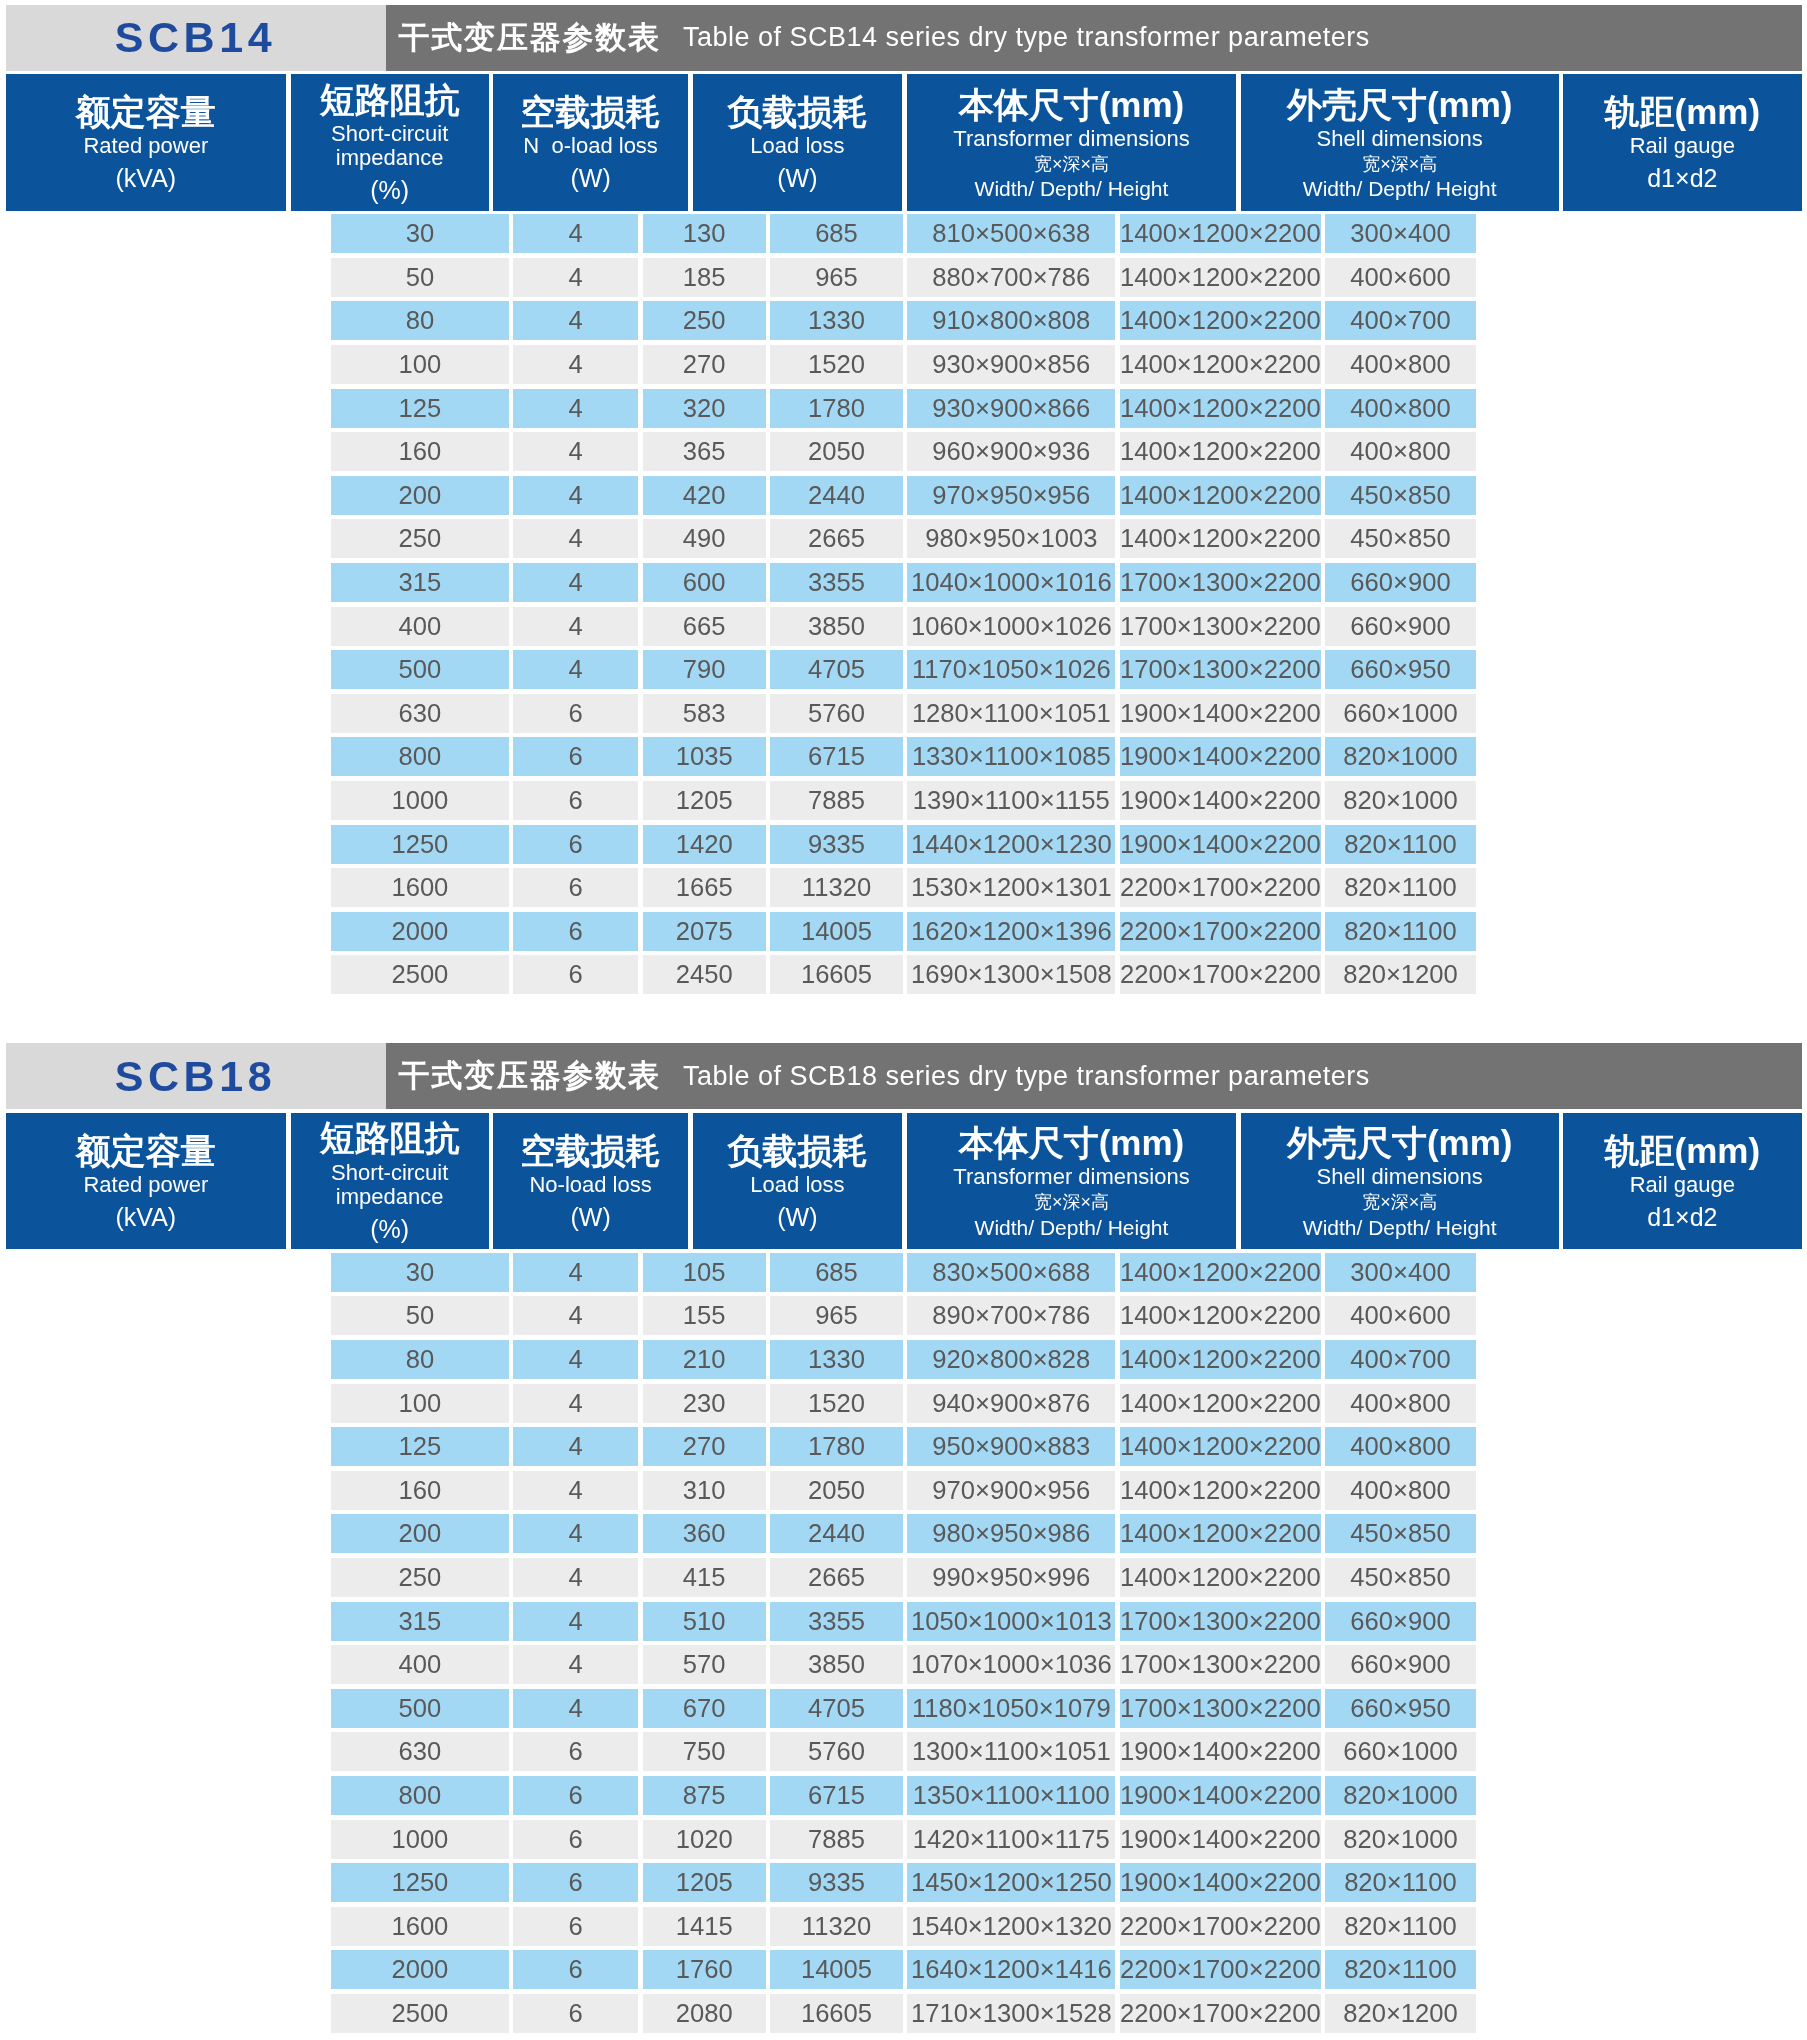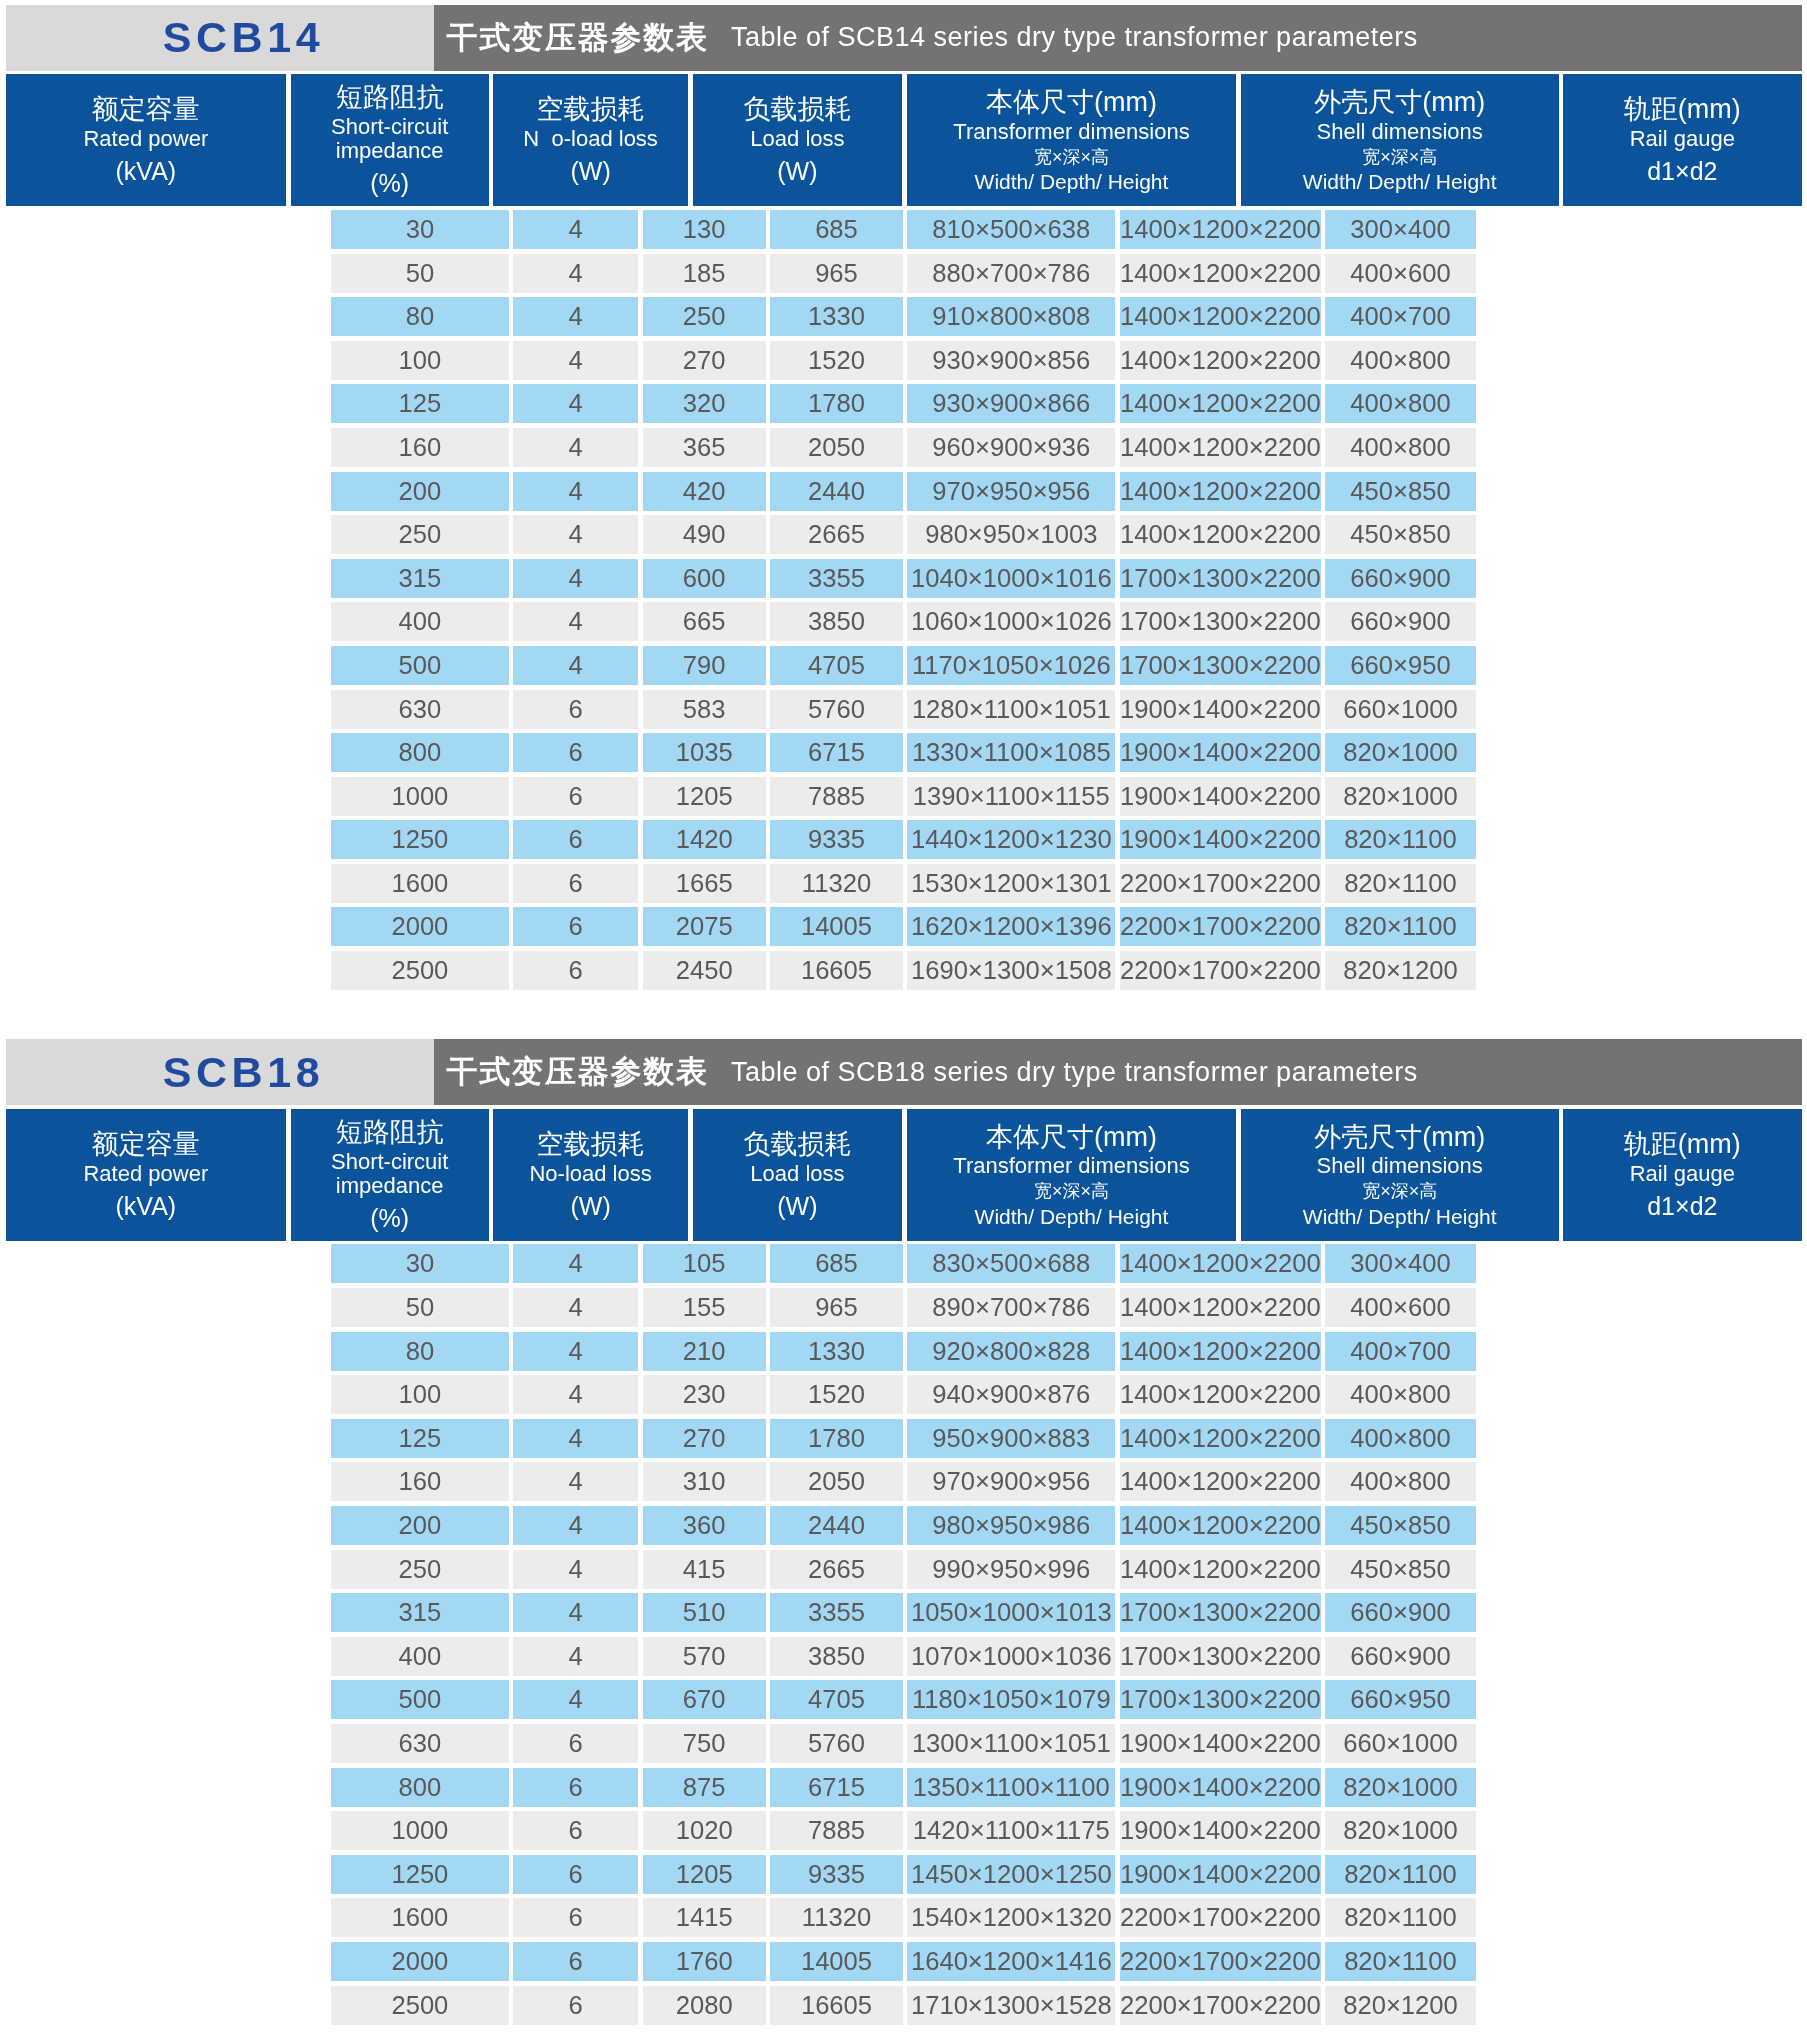--- a/index.html
+++ b/index.html
@@ -9,21 +9,21 @@
     overflow: hidden;
   }
   .page { padding: 4.6px 5.5px 0 5.5px; box-sizing: border-box; }
 
   .section + .section { margin-top: 49px; }
 
   
   .band { display: flex; height: 66px; margin-bottom: 3.7px; }
   .band-model {
     width: 380px; background: #d9d9d9; flex: none;
-    display: flex; align-items: center; justify-content: center; padding-left: 48px;
+    display: flex; align-items: center; justify-content: center;
   }
   .band-model .model-text {
     color: #1e4b9e; font-weight: bold; font-size: 43px; letter-spacing: 4.6px;
   }
   .band-title {
     flex: 1; background: #737373; color: #ffffff;
     display: flex; align-items: center; padding-left: 13px; gap: 22px;
   }
   .band-title .zh { font-size: 31px; font-weight: bold; letter-spacing: 1.8px; }
   .band-title .en { font-size: 27px; letter-spacing: 0.5px; }
@@ -35,21 +35,21 @@
     column-gap: 4.6px;
   }
 
   
   .thead { margin-bottom: 3.7px; }
   .thead .cell {
     background: #0b549c; color: #ffffff; min-height: 132px;
     display: flex; flex-direction: column; align-items: center; justify-content: center;
     text-align: center; padding: 5.5px 3.7px; box-sizing: border-box; row-gap: 1.8px;
   }
-  .h-zh   { font-size: 27px; font-weight: normal; line-height: 1.15; }
+  .h-zh   { font-size: 35px; font-weight: bold; line-height: 1.15; }
   .h-en   { font-size: 22px; line-height: 1.1; white-space: pre-wrap; }
   .h-subzh{ font-size: 18px; font-weight: normal; line-height: 1.25; }
   .h-suben{ font-size: 21px; line-height: 1.1; }
   .h-unit { font-size: 25px; margin-top: 4px; }
 
   
   .rows { display: flex; flex-direction: column; gap: 4.6px; align-items: center; }
   .row .cell {
     height: 39px; display: flex; align-items: center; justify-content: center;
     font-size: 25.6px; color: #595959;

